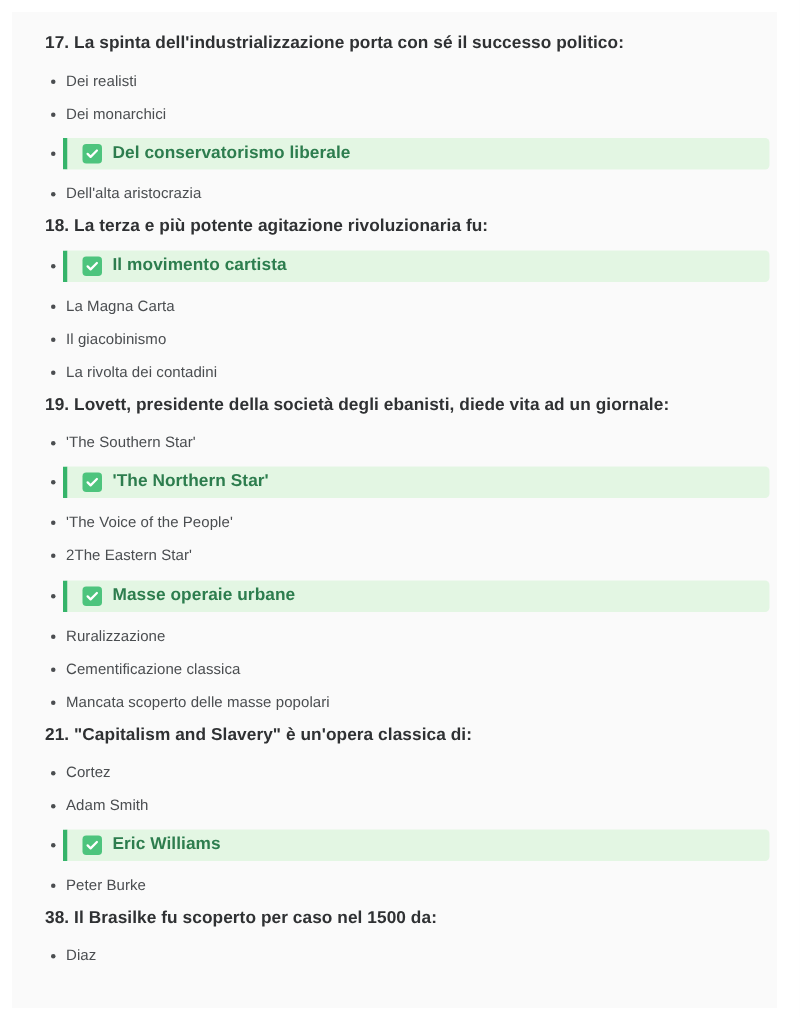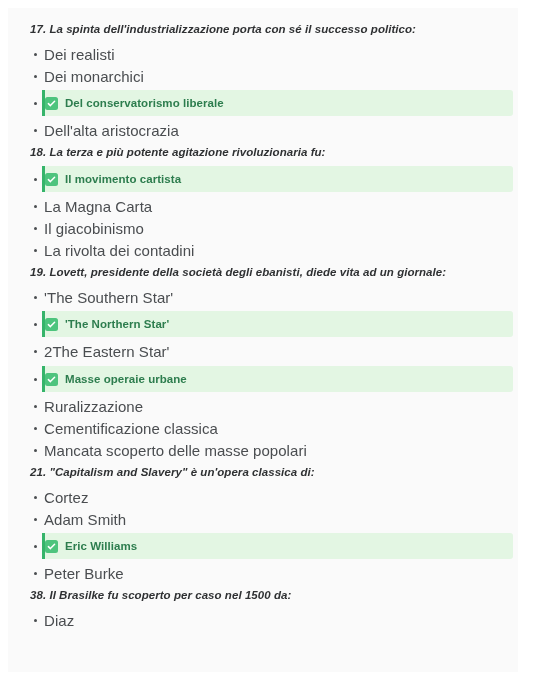--- a/index.html
+++ b/index.html
@@ -28,21 +28,20 @@
     margin: 0 0 4px 0;
   }
   .question-title {
     font-size: 11.5px;
     font-weight: bold;
     color: #2f3133;
     line-height: 15px;
     margin: 0 0 6px 0;
     padding: 0 14px 0 22px;
     letter-spacing: 0.05px;
-    font-style: italic;
   }
   .options {
     list-style: none;
     margin: 0;
     padding: 0;
   }
   .option {
     position: relative;
     padding-left: 36px;
     min-height: 22px;
@@ -53,44 +52,45 @@
     position: absolute;
     left: 26px;
     top: 50%;
     width: 3px;
     height: 3px;
     margin-top: -1.5px;
     border-radius: 50%;
     background: #4a4d50;
   }
   .option-text {
-    font-size: 15px;
+    font-size: 10px;
     color: #4a4d50;
     line-height: 15px;
     letter-spacing: 0.05px;
   }
   
   .option.correct {
     padding-left: 0;
     margin: 3px 0;
     min-height: 25px;
   }
   .option.correct .bullet {
     left: 26px;
   }
   .answer-bar {
     margin-left: 34px;
     margin-right: 5px;
     flex: 1;
     background: #e3f6e3;
     border-left: 3px solid #35b46a;
     border-radius: 0 3px 3px 0;
-    height: 26px;
+    height: 21px;
     display: flex;
     align-items: center;
+    padding-left: 10px;
     box-sizing: border-box;
   }
   .check-icon {
     width: 13px;
     height: 13px;
     border-radius: 2.5px;
     background: #4dc47d;
     display: inline-flex;
     align-items: center;
     justify-content: center;
@@ -181,20 +181,24 @@
             <span class="check-icon">
               <svg width="9" height="9" viewBox="0 0 9 9">
                 <path d="M1.4 4.6 L3.4 6.6 L7.6 2.3" stroke="#ffffff" stroke-width="1.5" fill="none" stroke-linecap="round" stroke-linejoin="round"></path>
               </svg>
             </span>
             <span class="answer-text">'The Northern Star'</span>
           </div>
         </li>
         <li class="option">
           <span class="bullet"></span>
+          <span class="option-text">'The Voice of the People'</span>
+        </li>
+        <li class="option">
+          <span class="bullet"></span>
           <span class="option-text">2The Eastern Star'</span>
         </li>
       </ul>
     </div>
     <div class="question-block">
       <ul class="options">
         <li class="option correct">
           <span class="bullet"></span>
           <div class="answer-bar">
             <span class="check-icon">

